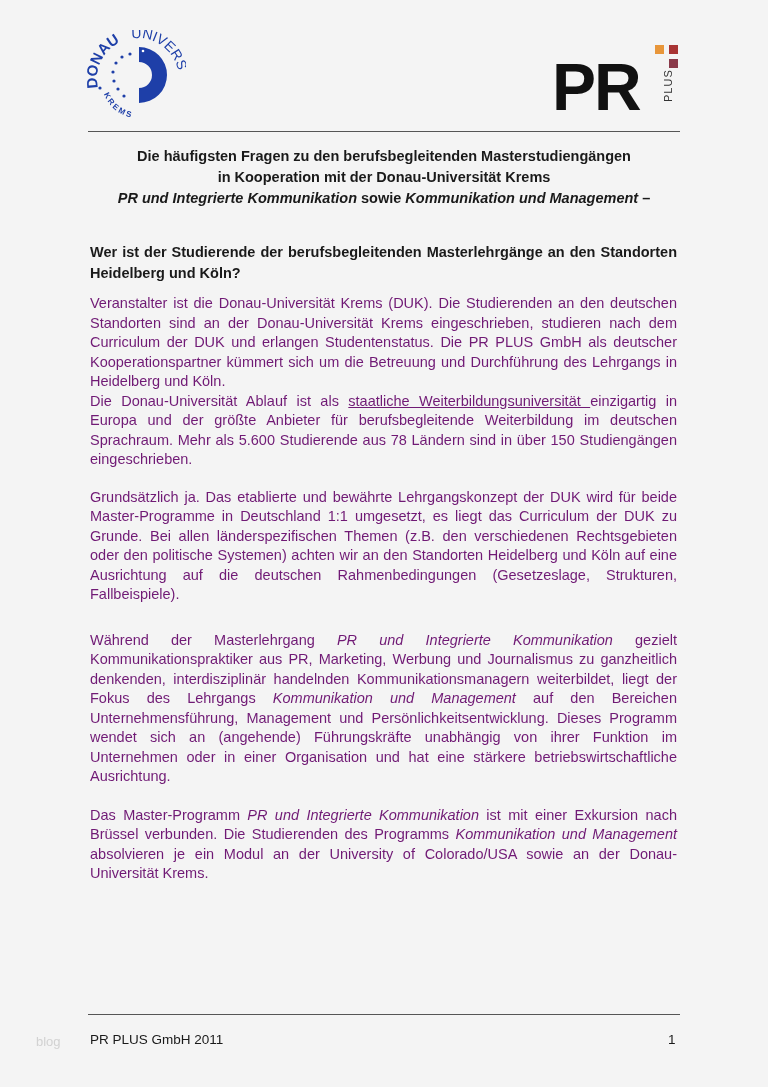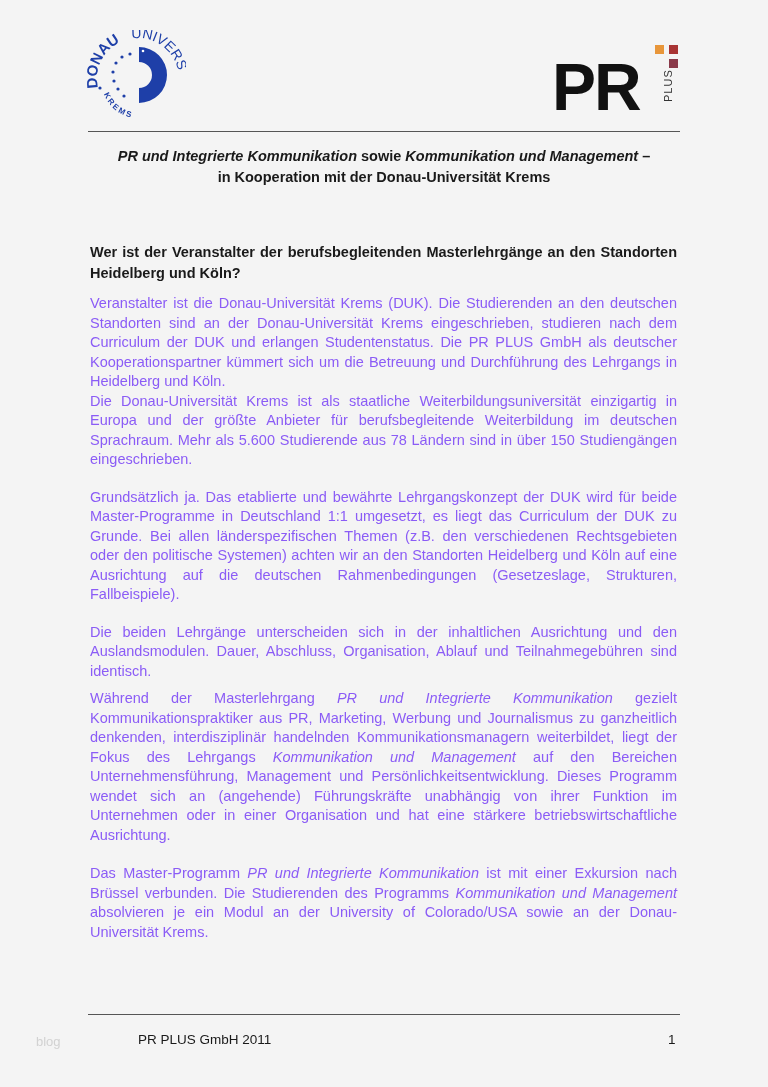--- a/index.html
+++ b/index.html
@@ -46,30 +46,30 @@
   .title .it { font-style: italic; }
 
   
   .content { position: absolute; left: 90px; top: 242px; width: 587px; }
   .q {
     font-weight: bold; font-size: 14.5px; line-height: 21px;
     text-align: justify; margin: 0 0 10px 0;
   }
   .p {
     font-size: 14.5px; line-height: 19.5px; text-align: justify;
-    margin: 0; color: #8b5cf6;
+    margin: 0; color: #701a75;
   }
   .p .it, .q .it { font-style: italic; }
-  .link { }
+  .link { text-decoration: underline; }
   .gap-s { height: 8px; }
   .gap-m { height: 18px; }
   .gap-l { height: 19px; }
 
   
-  .footer-left { position: absolute; left: 90px; top: 1032px; font-size: 13.5px; margin-left: 48px; }
+  .footer-left { position: absolute; left: 90px; top: 1032px; font-size: 13.5px; }
   .footer-right { position: absolute; left: 668px; top: 1032px; font-size: 13.5px; }
   .watermark { position: absolute; left: 36px; top: 1034px; font-size: 13px; color: #d2d2d2; }
 </style>
 </head>
 <body>
 
 <div class="page">
 
   <div class="duk-logo">
     <svg width="100" height="90" viewBox="0 0 100 90">
@@ -107,37 +107,37 @@
     <div class="pr-text">PR</div>
     <div class="sq orange"></div>
     <div class="sq red"></div>
     <div class="sq mauve"></div>
     <div class="plus-text">PLUS</div>
   </div>
 
   <div class="rule top"></div>
 
   <div class="title">
+    <div>Die häufigsten Fragen zu den berufsbegleitenden Masterstudiengängen</div>
+    <div>in Kooperation mit der Donau-Universität Krems</div>
     <div><span class="it">PR und Integrierte Kommunikation</span><span> sowie </span><span class="it">Kommunikation und Management</span><span> –</span></div>
-    <div>in Kooperation mit der Donau-Universität Krems</div>
   </div>
 
   <div class="content">
 
-    <div class="q">Wer ist der Veranstalter der berufsbegleitenden Masterlehrgänge an den Standorten Heidelberg und Köln?</div>
+    <div class="q">Wer ist der Studierende der berufsbegleitenden Masterlehrgänge an den Standorten Heidelberg und Köln?</div>
     <p class="p">Veranstalter ist die Donau-Universität Krems (DUK). Die Studierenden an den deutschen Standorten sind an der Donau-Universität Krems eingeschrieben, studieren nach dem Curriculum der DUK und erlangen Studentenstatus. Die PR PLUS GmbH als deutscher Kooperationspartner kümmert sich um die Betreuung und Durchführung des Lehrgangs in Heidelberg und Köln.</p>
-    <p class="p"><span>Die Donau-Universität Krems ist als </span><span class="link">staatliche Weiterbildungsuniversität </span><span>einzigartig in Europa und der größte Anbieter für berufsbegleitende Weiterbildung im deutschen Sprachraum. Mehr als 5.600 Studierende aus 78 Ländern sind in über 150 Studiengängen eingeschrieben.</span></p>
+    <p class="p"><span>Die Donau-Universität Ablauf ist als </span><span class="link">staatliche Weiterbildungsuniversität </span><span>einzigartig in Europa und der größte Anbieter für berufsbegleitende Weiterbildung im deutschen Sprachraum. Mehr als 5.600 Studierende aus 78 Ländern sind in über 150 Studiengängen eingeschrieben.</span></p>
 
     <div class="gap-m"></div>
 
     <p class="p">Grundsätzlich ja. Das etablierte und bewährte Lehrgangskonzept der DUK wird für beide Master-Programme in Deutschland 1:1 umgesetzt, es liegt das Curriculum der DUK zu Grunde. Bei allen länderspezifischen Themen (z.B. den verschiedenen Rechtsgebieten oder den politische Systemen) achten wir an den Standorten Heidelberg und Köln auf eine Ausrichtung auf die deutschen Rahmenbedingungen (Gesetzeslage, Strukturen, Fallbeispiele).</p>
 
     <div class="gap-m"></div>
 
-    <p class="p">Die beiden Lehrgänge unterscheiden sich in der inhaltlichen Ausrichtung und den Auslandsmodulen. Dauer, Abschluss, Organisation, Ablauf und Teilnahmegebühren sind identisch.</p>
     <div class="gap-s"></div>
     <p class="p"><span>Während der Masterlehrgang </span><span class="it">PR und Integrierte Kommunikation</span><span> gezielt Kommunikationspraktiker aus PR, Marketing, Werbung und Journalismus zu ganzheitlich denkenden, interdisziplinär handelnden Kommunikationsmanagern weiterbildet, liegt der Fokus des Lehrgangs </span><span class="it">Kommunikation und Management</span><span> auf den Bereichen Unternehmensführung, Management und Persönlichkeitsentwicklung. Dieses Programm wendet sich an (angehende) Führungskräfte unabhängig von ihrer Funktion im Unternehmen oder in einer Organisation und hat eine stärkere betriebswirtschaftliche Ausrichtung.</span></p>
     <div class="gap-l"></div>
     <p class="p"><span>Das Master-Programm </span><span class="it">PR und Integrierte Kommunikation</span><span> ist mit einer Exkursion nach Brüssel verbunden. Die Studierenden des Programms </span><span class="it">Kommunikation und Management</span><span> absolvieren je ein Modul an der University of Colorado/USA sowie an der Donau-Universität Krems.</span></p>
     <div class="gap-l"></div>
   </div>
 
   <div class="rule bottom"></div>
 
   <div class="watermark">blog</div>

